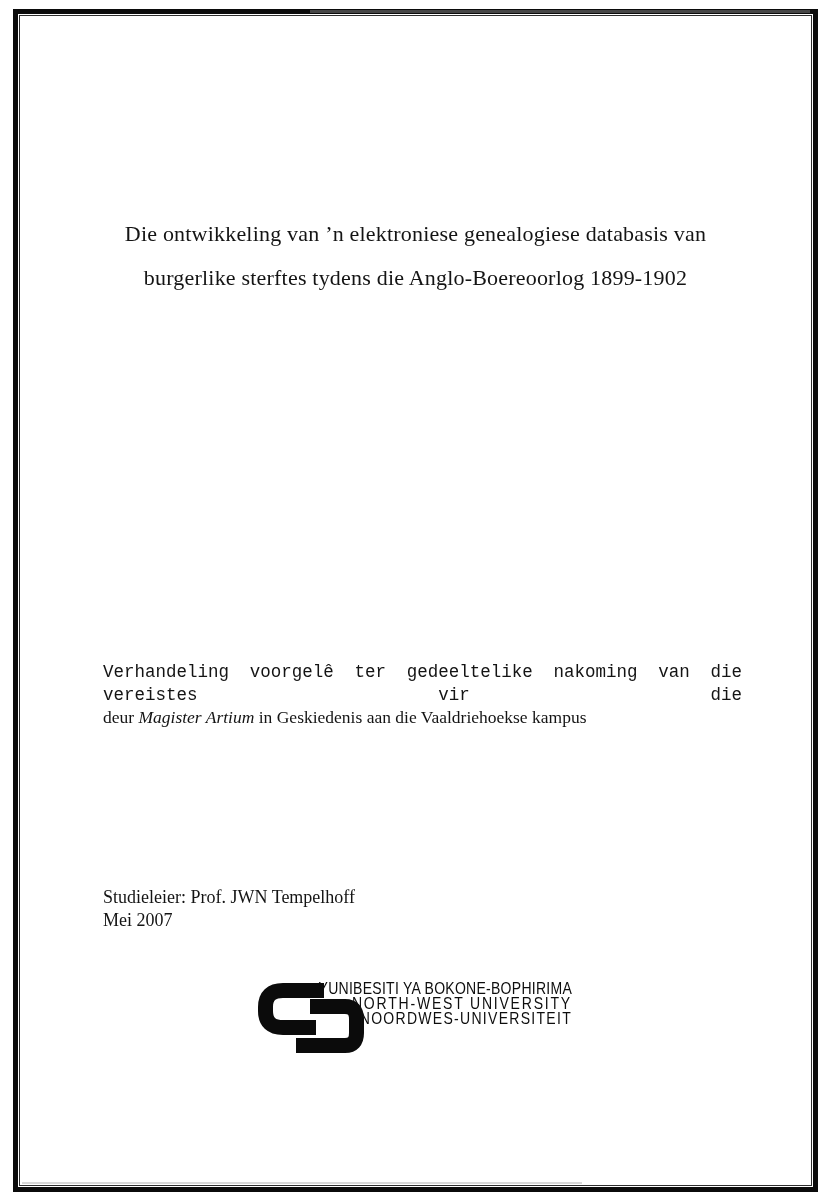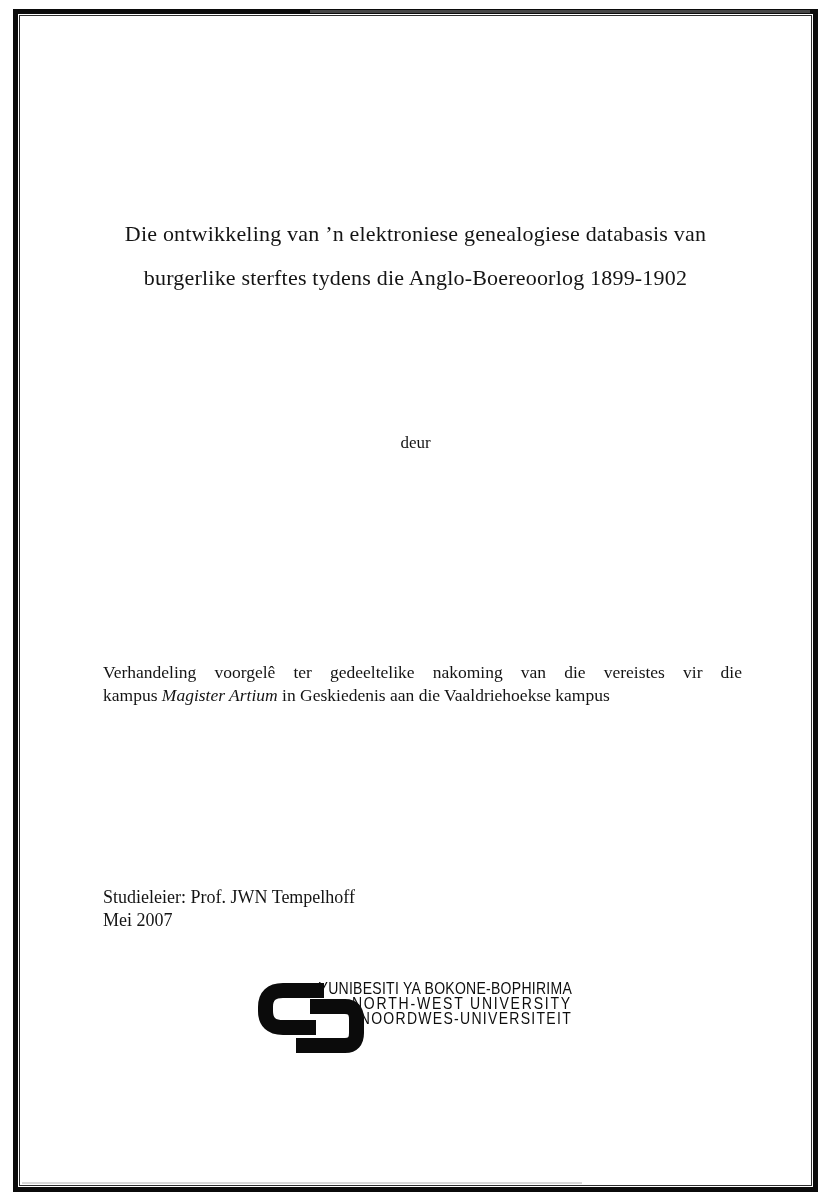--- a/index.html
+++ b/index.html
@@ -38,21 +38,21 @@
     text-align: center; font-size: 17px;
   }
   .author {
     position: absolute; top: 516px; left: 0; width: 100%;
     text-align: center; font-size: 20px; letter-spacing: .2px;
   }
   .submission {
     position: absolute; top: 661px; left: 103px; width: 639px;
     font-size: 17.5px; line-height: 22.5px;
   }
-  .submission .just { text-align: justify; text-align-last: justify; }
+  .submission .just { text-align: justify; text-align-last: justify; font-family: Liberation Mono, monospace; }
   .it { font-style: italic; }
 
   .supervisor {
     position: absolute; top: 886px; left: 103px;
     font-size: 18px; line-height: 23px;
   }
 
   .logo { position: absolute; left: 258px; top: 981px; width: 330px; height: 80px; }
   .logo svg { position: absolute; left: 0; top: 2px; }
   .wordmark {
@@ -76,26 +76,25 @@
     <div class="frame-inner"></div>
   </div>
   <div class="smear smear-top"></div>
   <div class="smear smear-bottom"></div>
 
   <div class="title">
     <div>Die ontwikkeling van ’n elektroniese genealogiese databasis van</div>
     <div>burgerlike sterftes tydens die Anglo-Boereoorlog 1899-1902</div>
   </div>
 
-  <div class="byline">deur</div>
 
 
   <div class="submission">
     <div class="just">Verhandeling voorgelê ter gedeeltelike nakoming van die vereistes vir die</div>
-    <div><span>kampus </span><span class="it">Magister Artium</span><span> in Geskiedenis aan die Vaaldriehoekse kampus</span></div>
+    <div><span>deur </span><span class="it">Magister Artium</span><span> in Geskiedenis aan die Vaaldriehoekse kampus</span></div>
   </div>
 
   <div class="supervisor">
     <div>Studieleier: Prof. JWN Tempelhoff</div>
     <div>Mei 2007</div>
   </div>
 
   <div class="logo">
     <svg width="106" height="72" viewBox="0 0 106 72">
       <path d="M 66,7.5 L 25,7.5 Q 7.5,7.5 7.5,24 L 7.5,28 Q 7.5,44.5 25,44.5 L 58,44.5" fill="none" stroke="#0b0b0b" stroke-width="15" stroke-linejoin="round"></path>

